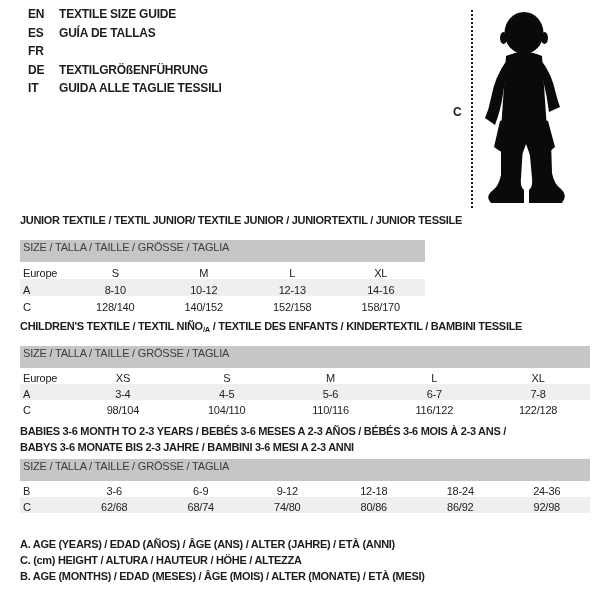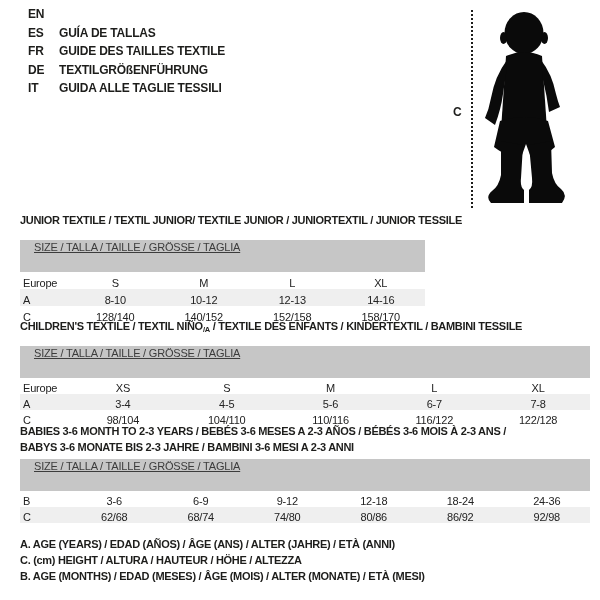--- a/index.html
+++ b/index.html
@@ -16,48 +16,48 @@
   .measure-line{position:absolute;left:471px;top:10px;height:198px;border-left:2px dotted #1d1d1b;}
   .c-label{position:absolute;left:453px;top:105px;font-weight:bold;font-size:12px;}
   .baby-svg{position:absolute;left:478px;top:8px;}
   
   .sec-head{position:absolute;left:20px;font-weight:bold;font-size:11px;letter-spacing:-0.3px;white-space:nowrap;}
   .sec-head .subsc{font-size:7.5px;vertical-align:-2px;letter-spacing:-0.2px;}
   
   .tbl{position:absolute;left:20px;}
   .tbl.narrow{width:405px;}
   .tbl.wide{width:570px;}
-  .t-bar{height:32px;background:#c6c6c6;font-size:11px;line-height:14px;color:#3c3c3c;
-         padding-left:14px;letter-spacing:-0.2px;text-decoration:underline;}
+  .t-bar{height:22px;background:#c6c6c6;font-size:11px;line-height:14px;color:#3c3c3c;
+         padding-left:3px;letter-spacing:-0.2px;}
   .t-row{display:flex;align-items:flex-end;font-size:11px;letter-spacing:-0.2px;color:#222;}
   .t-row.h17{height:17px;}
   .t-row.h16{height:16px;}
   .t-row.stripe{background:#efefef;}
   .t-row .lbl{width:48px;padding-left:3px;text-align:left;}
   .t-row .cell{flex:1;text-align:center;}
   
   .notes{position:absolute;left:20px;top:536px;font-weight:bold;font-size:11px;
          letter-spacing:-0.3px;line-height:16.2px;white-space:nowrap;}
 </style>
 </head>
 <body>
 
 <div class="page">
 
   <div class="lang-list">
     <div class="lang-row">
       <span class="lang-code">EN</span>
+      <span class="lang-title">TEXTILE SIZE GUIDE</span>
     </div>
     <div class="lang-row">
       <span class="lang-code">ES</span>
       <span class="lang-title">GUÍA DE TALLAS</span>
     </div>
     <div class="lang-row">
       <span class="lang-code">FR</span>
-      <span class="lang-title">GUIDE DES TAILLES TEXTILE</span>
     </div>
     <div class="lang-row">
       <span class="lang-code">DE</span>
       <span class="lang-title">TEXTILGRÖßENFÜHRUNG</span>
     </div>
     <div class="lang-row">
       <span class="lang-code">IT</span>
       <span class="lang-title">GUIDA ALLE TAGLIE TESSILI</span>
     </div>
   </div>

